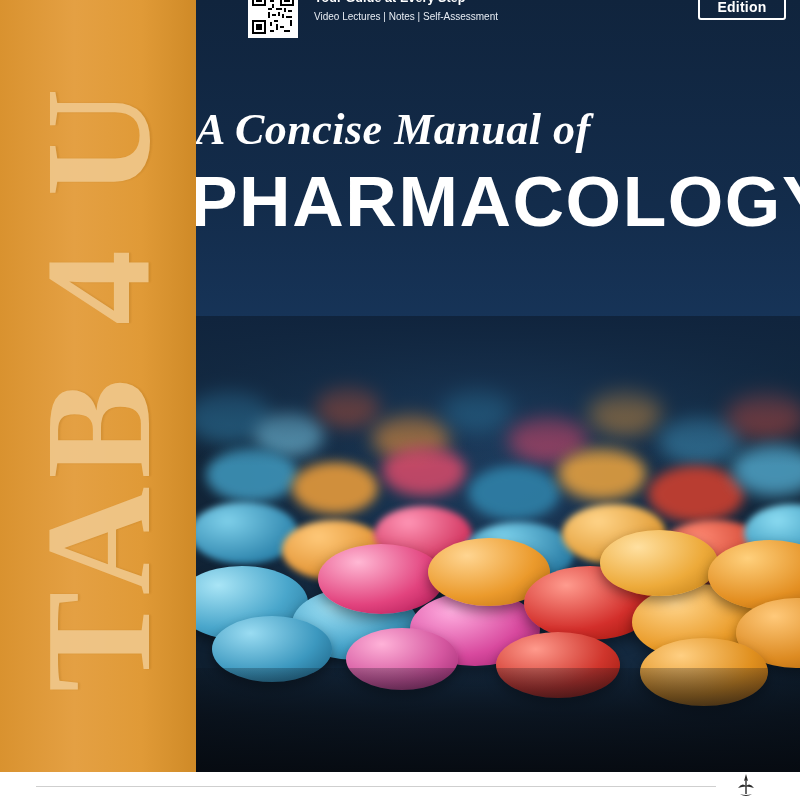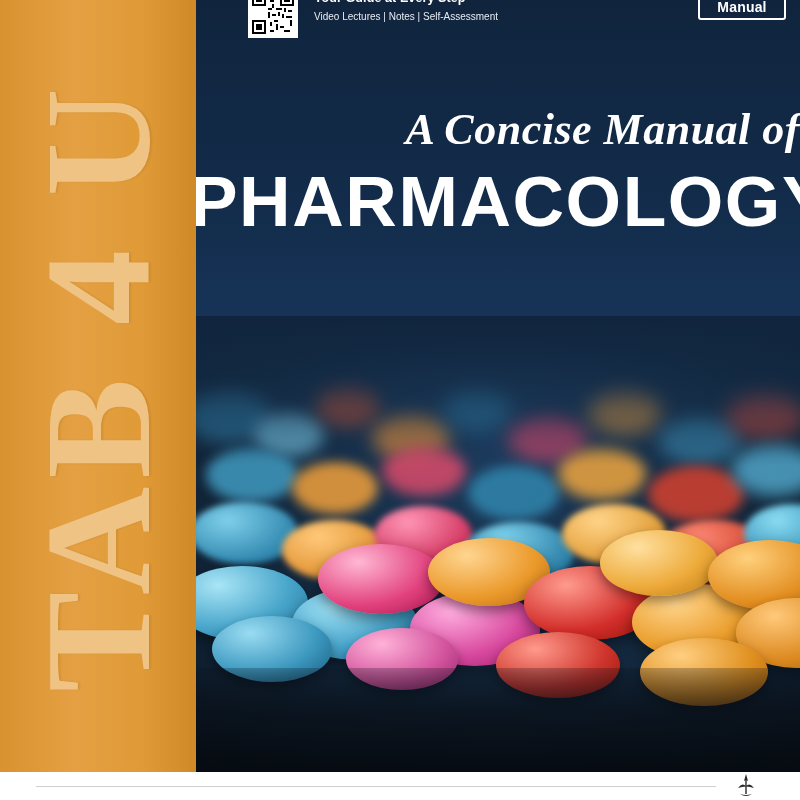--- a/index.html
+++ b/index.html
@@ -135,21 +135,21 @@
     font-weight: bold;
     letter-spacing: 0.2px;
   }
 
   
   .title-wrap {
     position: absolute;
     left: 0;
     top: 104px;
     width: 604px;
-    text-align: right;
+    text-align: left;
   }
   .title-line1 {
     font-family: "Liberation Serif", serif;
     font-style: italic;
     font-weight: bold;
     font-size: 44px;
     color: #ffffff;
     letter-spacing: 0.5px;
     line-height: 52px;
   }
@@ -275,21 +275,21 @@
           </g>
         </svg>
       </div>
 
       <div class="banner-text">
         <div class="banner-line1">Your Guide at Every Step</div>
         <div class="banner-line2">Video Lectures | Notes | Self-Assessment</div>
       </div>
 
       <div class="edition-box">
-        <span class="edition-label">Manual</span>
+        <span class="edition-label">Edition</span>
       </div>
     </div>
 
     <div class="title-wrap">
       <div class="title-line1">A Concise Manual of</div>
       <div class="title-line2">PHARMACOLOGY</div>
     </div>
 
     <div class="photo">
 

